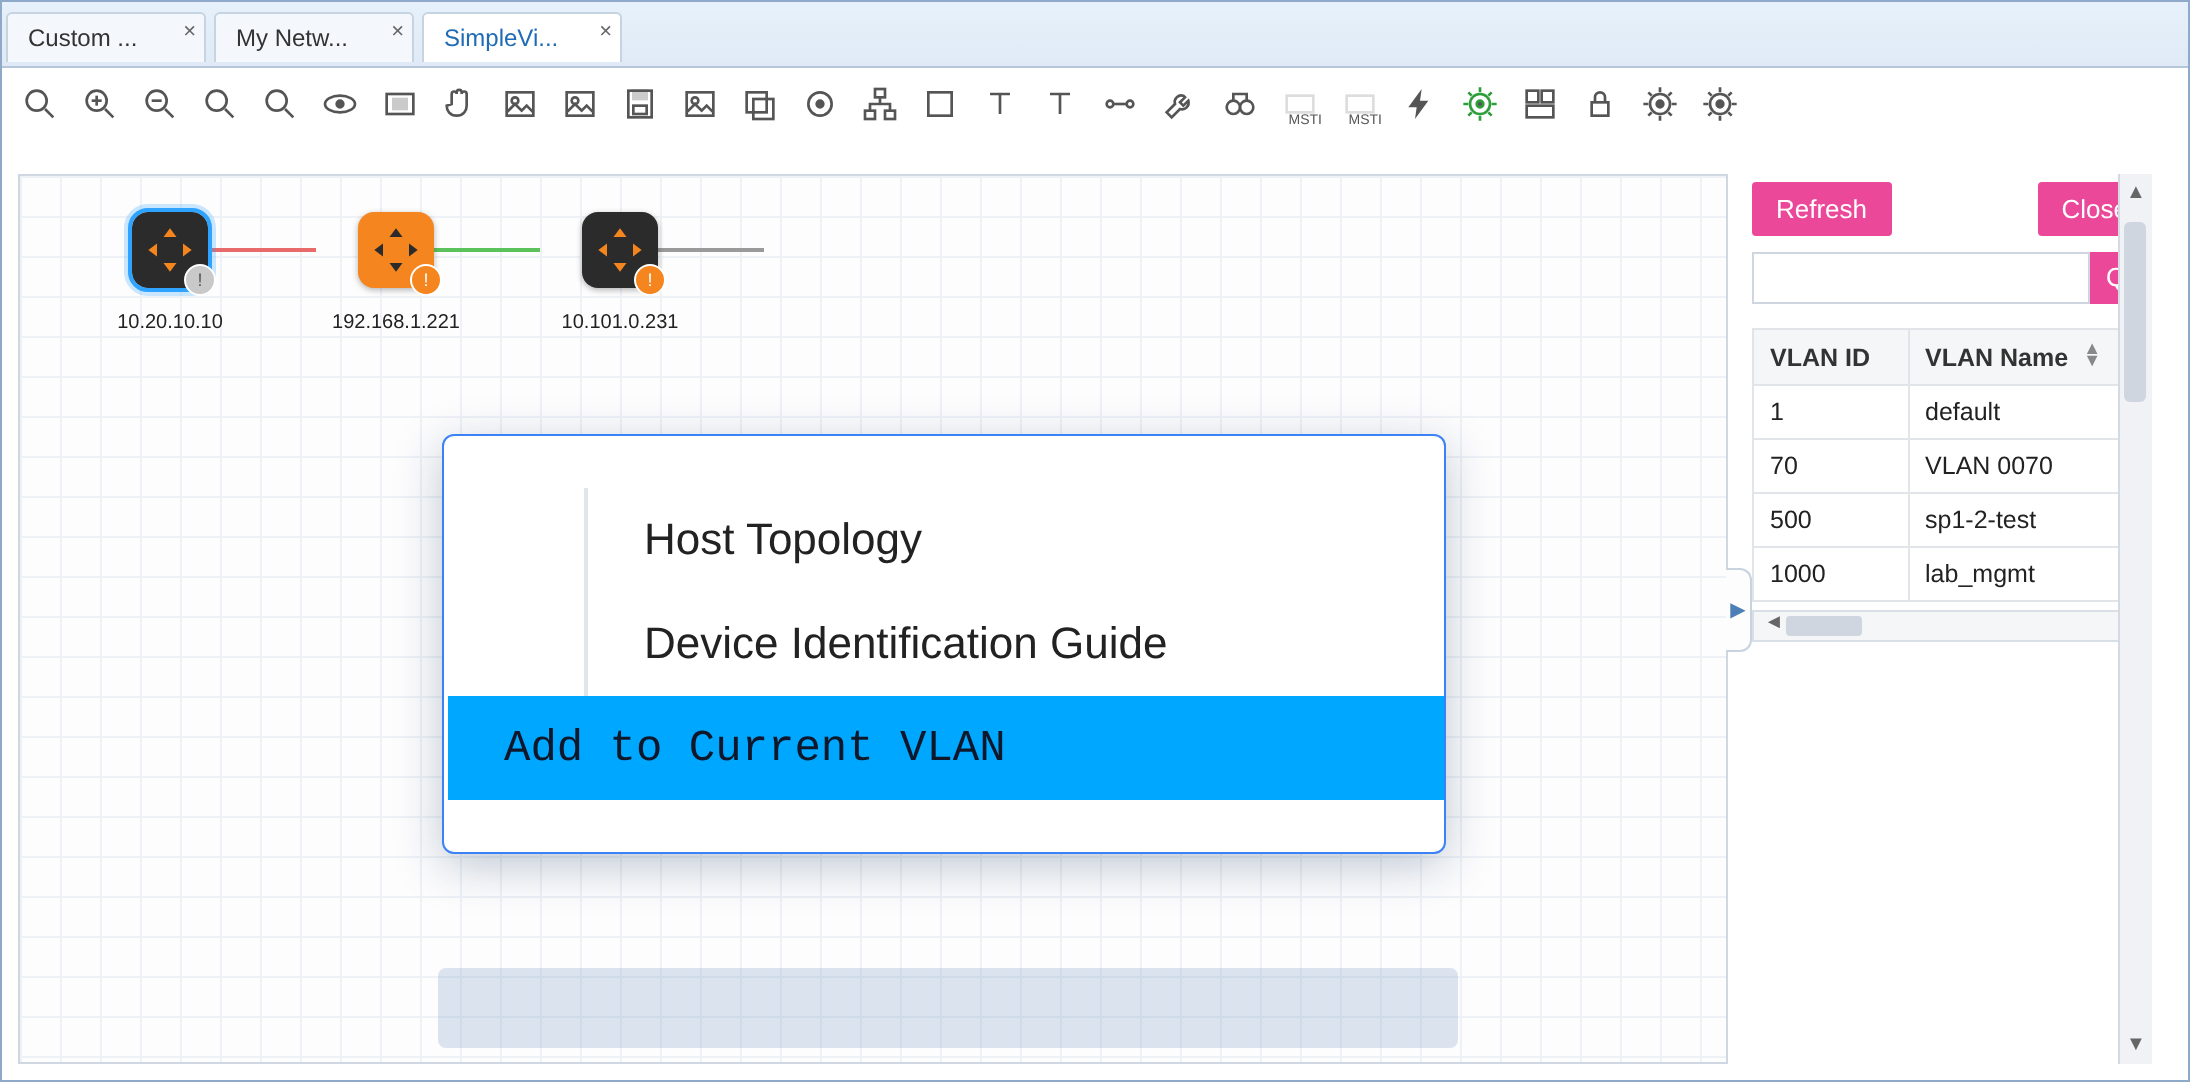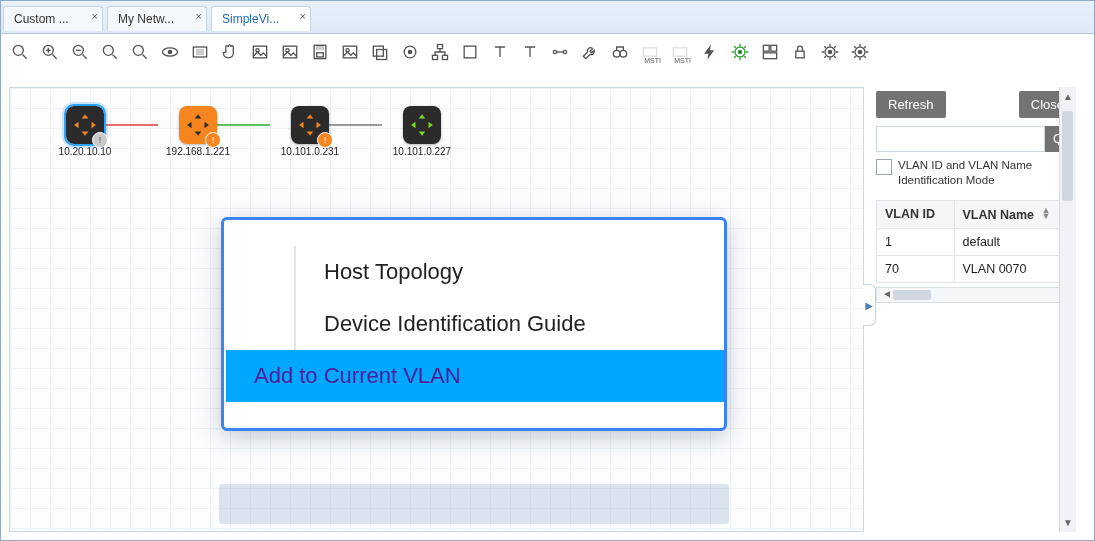--- a/index.html
+++ b/index.html
@@ -117,21 +117,21 @@
     box-shadow: 0 1px 3px rgba(0,0,0,.3);
     position: relative;
   }
   .node.selected .icon {
     outline: 2px solid #2ea3ff;
     box-shadow: 0 0 0 4px rgba(46,163,255,.25);
   }
   .node .label {
     font-size: 10px;
     color: #222;
-    margin-top: 2px;
+    margin-top: 12px;
     white-space: nowrap;
   }
   .badge {
     position:absolute;
     bottom:-4px; right:-4px;
     width:14px; height:14px;
     border-radius:50%;
     font-size:9px;
     color:#fff;
     display:flex;align-items:center;justify-content:center;
@@ -146,21 +146,21 @@
     top: 36px;
   }
 
   
   .ctxmenu {
     position: absolute;
     left: 220px;
     top: 148px;
     width: 500px;
     background: #fff;
-    border: 3px solid #3b82f6;
+    border: 1px solid #3b82f6;
     border-radius: 6px;
     box-shadow: 0 6px 24px rgba(0,40,80,.25);
     padding: 26px 0;
     z-index: 20;
   }
   .ctxmenu .inner {
     margin-left: 70px;
     border-left: 2px solid #e1e6eb;
     padding-left: 28px;
   }
@@ -170,23 +170,24 @@
     height: 52px;
     font-size: 22px;
     color: #222;
     padding-left: 4px;
     cursor: pointer;
     margin-left: -28px;
     padding-left: 28px;
   }
   .ctxmenu .item.highlight {
     background: #00a7ff;
-    color: #4c1d95;
+    color: #0f172a;
     margin-left:-98px;
     margin-right:0;
+    font-family:Liberation Mono, monospace;
   }
   .sel-shadow {
     position:absolute;
     left: 218px;
     top: 415px;
     width: 510px;
     height: 40px;
     background: rgba(120,150,190,.25);
     border-radius: 4px;
     z-index: 10;
@@ -238,21 +239,21 @@
     border-radius:3px;
   }
   .panel-scroll .arrow{position:absolute;left:3px;font-size:10px;color:#666;}
   .btnbar {
     display:flex;
     justify-content: space-between;
     padding: 4px 0 8px 0;
     gap: 6px;
   }
   .btn {
-    background:#737373;
+    background:#ec4899;
     color:#fff;
     font-size:13px;
     padding: 6px 12px;
     border-radius:2px;
     cursor:pointer;
     white-space:nowrap;
   }
   .searchrow {
     display:flex;
     margin-bottom: 6px;
@@ -561,33 +562,20 @@
                 <path d="M12 2l3 4h-6z"></path>
                 <path d="M12 22l3-4h-6z"></path>
                 <path d="M2 12l4-3v6z"></path>
                 <path d="M22 12l-4-3v6z"></path>
               </g>
             </svg>
             <div class="badge orange">!</div>
           </div>
           <div class="label">10.101.0.231</div>
         </div>
-        <div class="node" style="left: 362px; top: 18px;">
-          <div class="icon" style="background: rgb(43, 43, 43);">
-            <svg viewBox="0 0 24 24" width="26" height="26">
-              <g fill="#7bd61f">
-                <path d="M12 2l3 4h-6z"></path>
-                <path d="M12 22l3-4h-6z"></path>
-                <path d="M2 12l4-3v6z"></path>
-                <path d="M22 12l-4-3v6z"></path>
-              </g>
-            </svg>
-          </div>
-          <div class="label">10.101.0.227</div>
-        </div>
       </div>
 
     <div class="expander">▶</div>
 
     <div class="ctxmenu">
       <div class="inner" id="ctx">
           <div class="item">Host Topology</div>
           <div class="item">Device Identification Guide</div>
           <div class="item highlight">Add to Current VLAN</div>
         </div>
@@ -595,24 +583,20 @@
     <div class="sel-shadow"></div>
 
     <div class="panel">
       <div class="btnbar">
         <div class="btn">Refresh</div>
         <div class="btn" style="overflow:hidden;max-width:34px;">Close</div>
       </div>
       <div class="searchrow">
         <input type="text" value="" style="">
         <div class="btn" style="overflow:hidden;max-width:40px;">Query</div>
-      </div>
-      <div class="chkrow">
-        <div class="box"></div>
-        <span>VLAN ID and VLAN Name Identification Mode</span>
       </div>
 
       <table class="grid">
         <thead>
           <tr>
             <th>
               <span>VLAN ID</span>
             </th>
             <th>
               <span>VLAN Name</span>
@@ -622,20 +606,28 @@
         </thead>
         <tbody id="gridbody">
             <tr>
               <td>1</td>
               <td>default</td>
             </tr>
             <tr>
               <td>70</td>
               <td>VLAN 0070</td>
             </tr>
+            <tr>
+              <td>500</td>
+              <td>sp1-2-test</td>
+            </tr>
+            <tr>
+              <td>1000</td>
+              <td>lab_mgmt</td>
+            </tr>
           </tbody>
       </table>
 
       <div class="hscroll">
         <span class="arrow" style="left:2px;">◄</span>
         <div class="track">
             <div class="thumb"></div>
           </div>
         <span class="arrow" style="right:2px;">►</span>
       </div>

